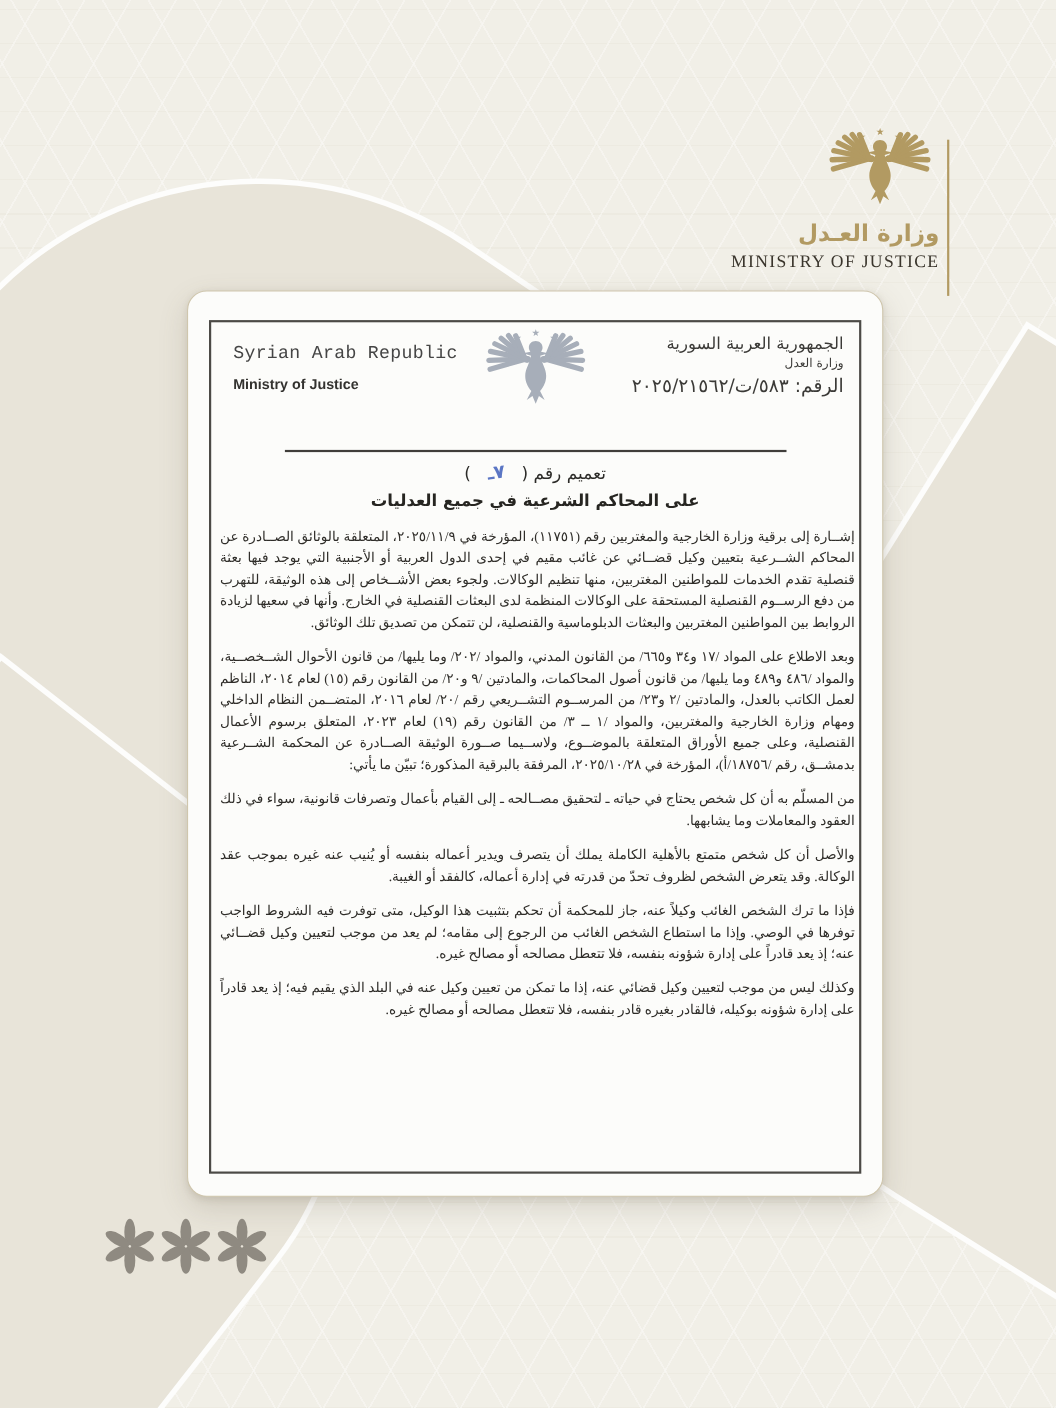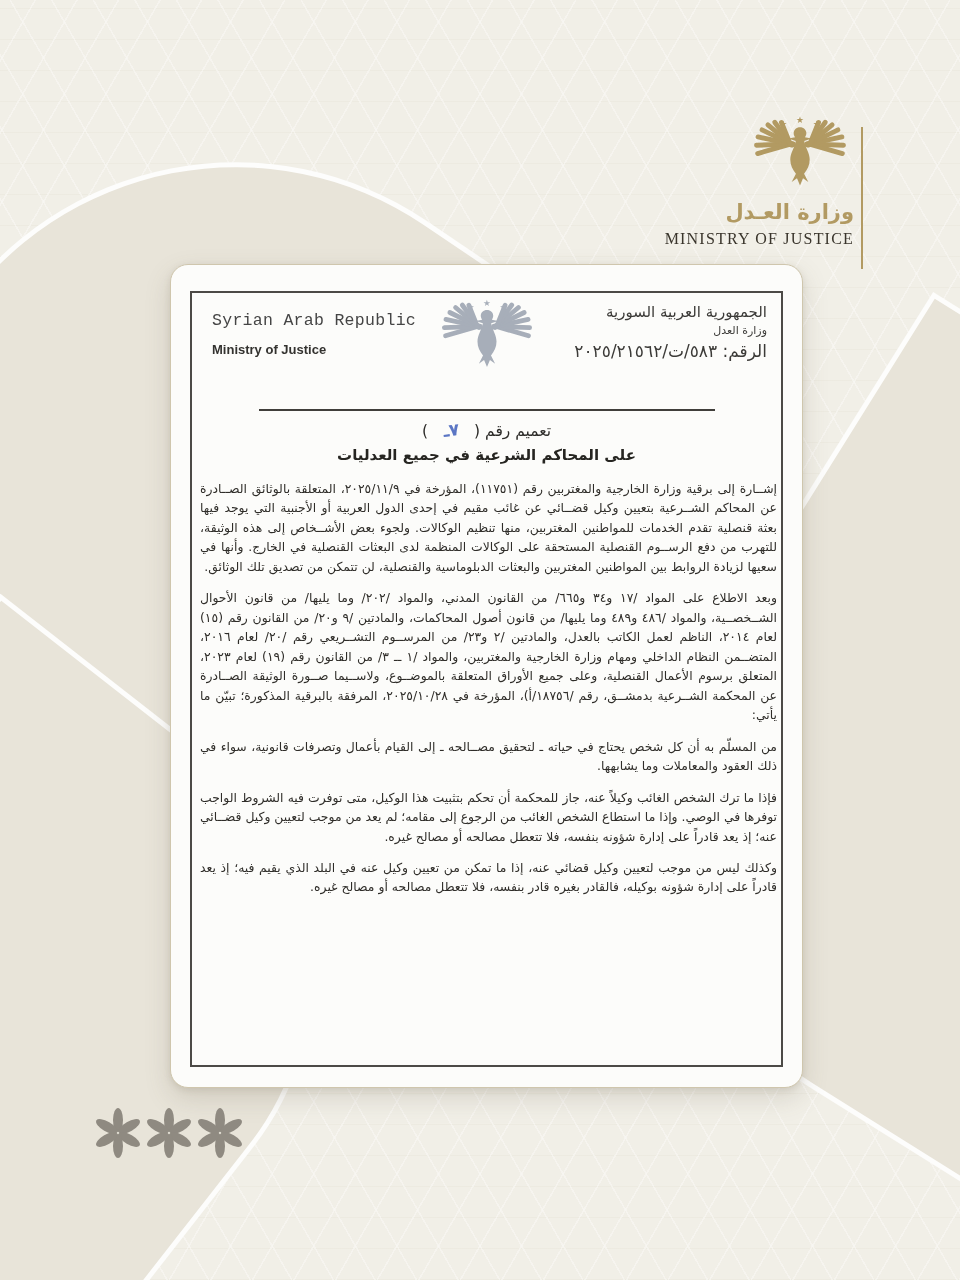--- a/index.html
+++ b/index.html
@@ -55,20 +55,21 @@
   .doc-title{margin-top:9px;text-align:center;direction:rtl;font-size:15.5px;color:#2c2b28}
   .hand-number{
     display:inline-block;color:var(--handwriting,#5b76c4);font-size:17px;font-weight:600;
     transform:rotate(-8deg);margin:0 10px;
   }
   .doc-subtitle{margin-top:6px;text-align:center;direction:rtl;font-size:15px;font-weight:bold;color:#262521}
   .doc-body{padding:15px 4px 0 8px;direction:rtl}
   .doc-body p{
     font-size:12.4px;line-height:1.57;text-align:justify;color:var(--ink,#2f2d29);
     margin:0 0 12px;
+    font-family:Liberation Serif, serif;
   }
   
   .flowers{position:absolute;left:92px;top:1106px;width:156px;height:54px;z-index:1;color:var(--flower,#8f8a81)}
 </style>
 </head>
 <body>
 
 <div class="canvas">
 
   <div class="pattern"></div>
@@ -149,20 +150,21 @@
 
       <div class="divider"></div>
 
       <div class="doc-title" dir="rtl"><span>تعميم رقم ( </span><span class="hand-number">٧ـ</span><span> )</span></div>
       <div class="doc-subtitle">على المحاكم الشرعية في جميع العدليات</div>
 
       <div class="doc-body">
         <p>إشــارة إلى برقية وزارة الخارجية والمغتربين رقم (١١٧٥١)، المؤرخة في ٩/‏١١/‏٢٠٢٥، المتعلقة بالوثائق الصــادرة عن المحاكم الشــرعية بتعيين وكيل قضــائي عن غائب مقيم في إحدى الدول العربية أو الأجنبية التي يوجد فيها بعثة قنصلية تقدم الخدمات للمواطنين المغتربين، منها تنظيم الوكالات. ولجوء بعض الأشــخاص إلى هذه الوثيقة، للتهرب من دفع الرســوم القنصلية المستحقة على الوكالات المنظمة لدى البعثات القنصلية في الخارج. وأنها في سعيها لزيادة الروابط بين المواطنين المغتربين والبعثات الدبلوماسية والقنصلية، لن تتمكن من تصديق تلك الوثائق.</p>
         <p>وبعد الاطلاع على المواد /١٧ و٣٤ و٦٦٥/ من القانون المدني، والمواد /٢٠٢/ وما يليها/ من قانون الأحوال الشــخصــية، والمواد /٤٨٦ و٤٨٩ وما يليها/ من قانون أصول المحاكمات، والمادتين /٩ و٢٠/ من القانون رقم (١٥) لعام ٢٠١٤، الناظم لعمل الكاتب بالعدل، والمادتين /٢ و٢٣/ من المرســوم التشــريعي رقم /٢٠/ لعام ٢٠١٦، المتضــمن النظام الداخلي ومهام وزارة الخارجية والمغتربين، والمواد /١ ــ ٣/ من القانون رقم (١٩) لعام ٢٠٢٣، المتعلق برسوم الأعمال القنصلية، وعلى جميع الأوراق المتعلقة بالموضــوع، ولاســيما صــورة الوثيقة الصــادرة عن المحكمة الشــرعية بدمشــق، رقم /١٨٧٥٦/أ)، المؤرخة في ٢٨/‏١٠/‏٢٠٢٥، المرفقة بالبرقية المذكورة؛ تبيّن ما يأتي:</p>
         <p>من المسلّم به أن كل شخص يحتاج في حياته ـ لتحقيق مصــالحه ـ إلى القيام بأعمال وتصرفات قانونية، سواء في ذلك العقود والمعاملات وما يشابهها.</p>
+        <p>والأصل أن كل شخص متمتع بالأهلية الكاملة يملك أن يتصرف ويدير أعماله بنفسه أو يُنيب عنه غيره بموجب عقد الوكالة. وقد يتعرض الشخص لظروف تحدّ من قدرته في إدارة أعماله، كالفقد أو الغيبة.</p>
         <p>فإذا ما ترك الشخص الغائب وكيلاً عنه، جاز للمحكمة أن تحكم بتثبيت هذا الوكيل، متى توفرت فيه الشروط الواجب توفرها في الوصي. وإذا ما استطاع الشخص الغائب من الرجوع إلى مقامه؛ لم يعد من موجب لتعيين وكيل قضــائي عنه؛ إذ يعد قادراً على إدارة شؤونه بنفسه، فلا تتعطل مصالحه أو مصالح غيره.</p>
         <p>وكذلك ليس من موجب لتعيين وكيل قضائي عنه، إذا ما تمكن من تعيين وكيل عنه في البلد الذي يقيم فيه؛ إذ يعد قادراً على إدارة شؤونه بوكيله، فالقادر بغيره قادر بنفسه، فلا تتعطل مصالحه أو مصالح غيره.</p>
       </div>
 
     </div>
   </div>
 
   <svg class="flowers" viewBox="0 0 156 54" aria-hidden="true">
     <g fill="currentColor" transform="translate(26 27)">
       <ellipse cx="0" cy="-13" rx="5" ry="12"></ellipse>

